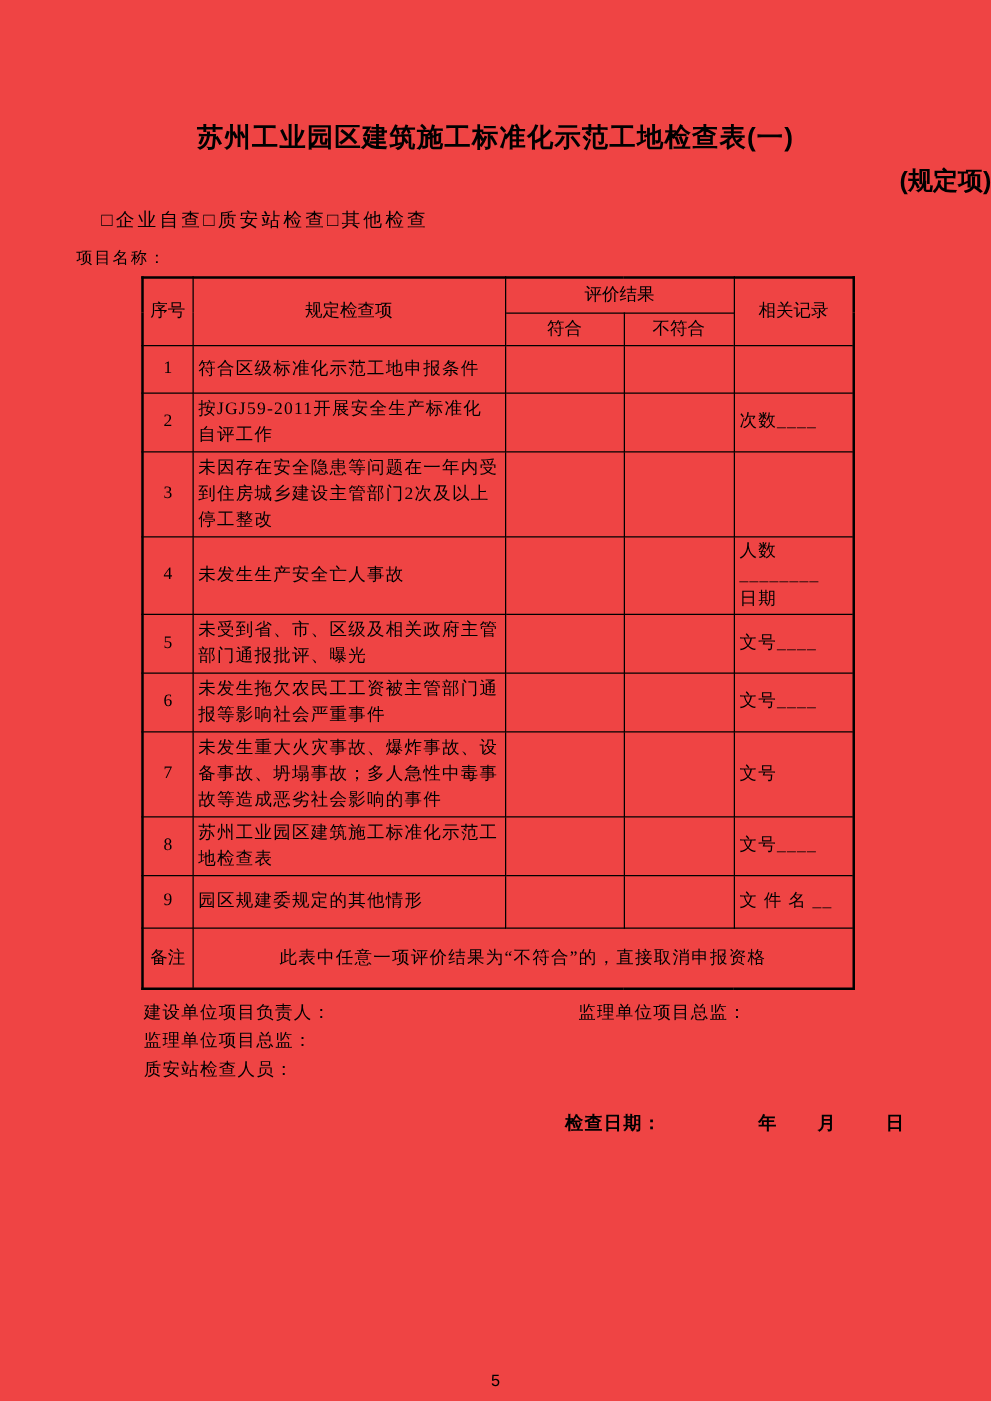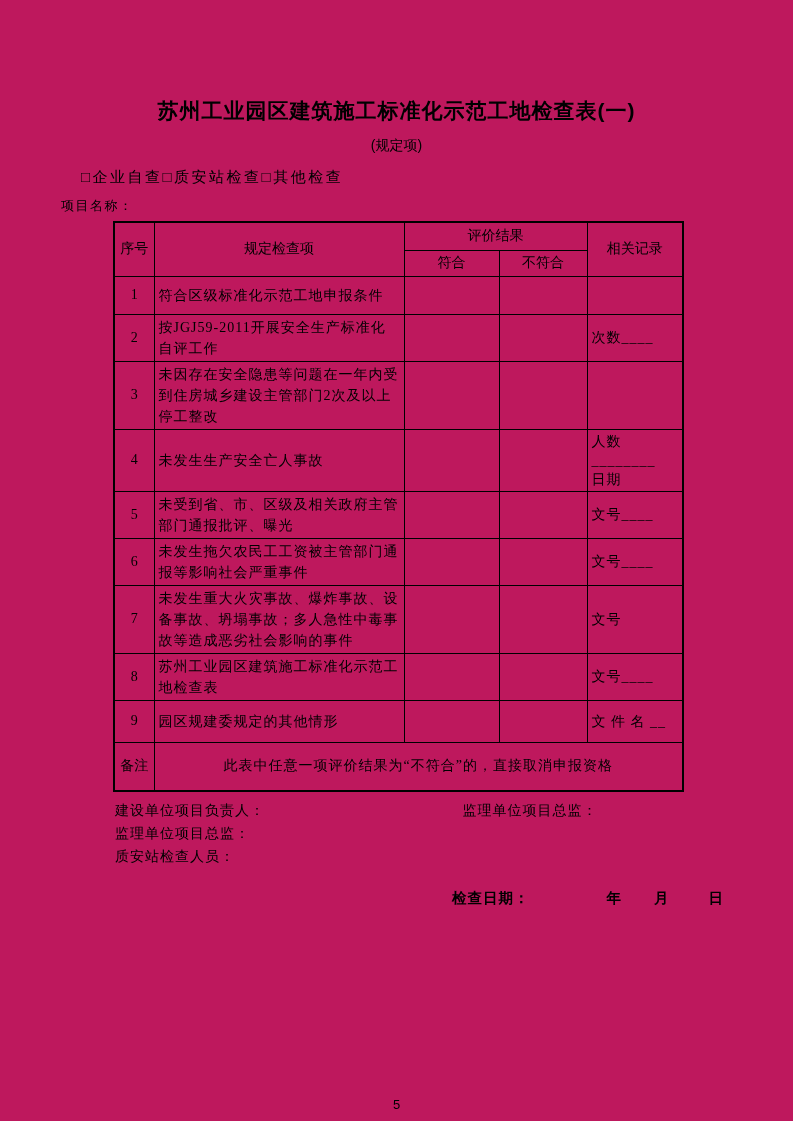--- a/index.html
+++ b/index.html
@@ -1,39 +1,39 @@
 <!DOCTYPE html>
 <html><head>
 <meta charset="utf-8">
 <style>
   html, body { margin:0; padding:0; background:#ffffff; }
   .page {
     position: relative;
     width: 793px;
     height: 1121px;
-    background: #be185d;
+    background: #ef4444;
     color: #000000;
     font-family: "Liberation Serif", serif;
     box-sizing: border-box;
     padding-top: 98px;
     overflow: hidden;
   }
   .title {
     text-align: center;
     font-family: "Liberation Sans", sans-serif;
     font-weight: bold;
     font-size: 21px;
     letter-spacing: 1px;
     line-height: 26px;
   }
   .subtitle {
-    text-align: center;
-    font-family: "Liberation Sans", sans-serif;
-    font-weight: normal;
-    font-size: 14px;
+    text-align: right;
+    font-family: "Liberation Sans", sans-serif;
+    font-weight: bold;
+    font-size: 20px;
     margin-top: 13px;
     line-height: 17px;
   }
   .check-line {
     margin: 15px 0 0 81px;
     font-size: 15px;
     letter-spacing: 2.5px;
     line-height: 16px;
   }
   .project-line {

